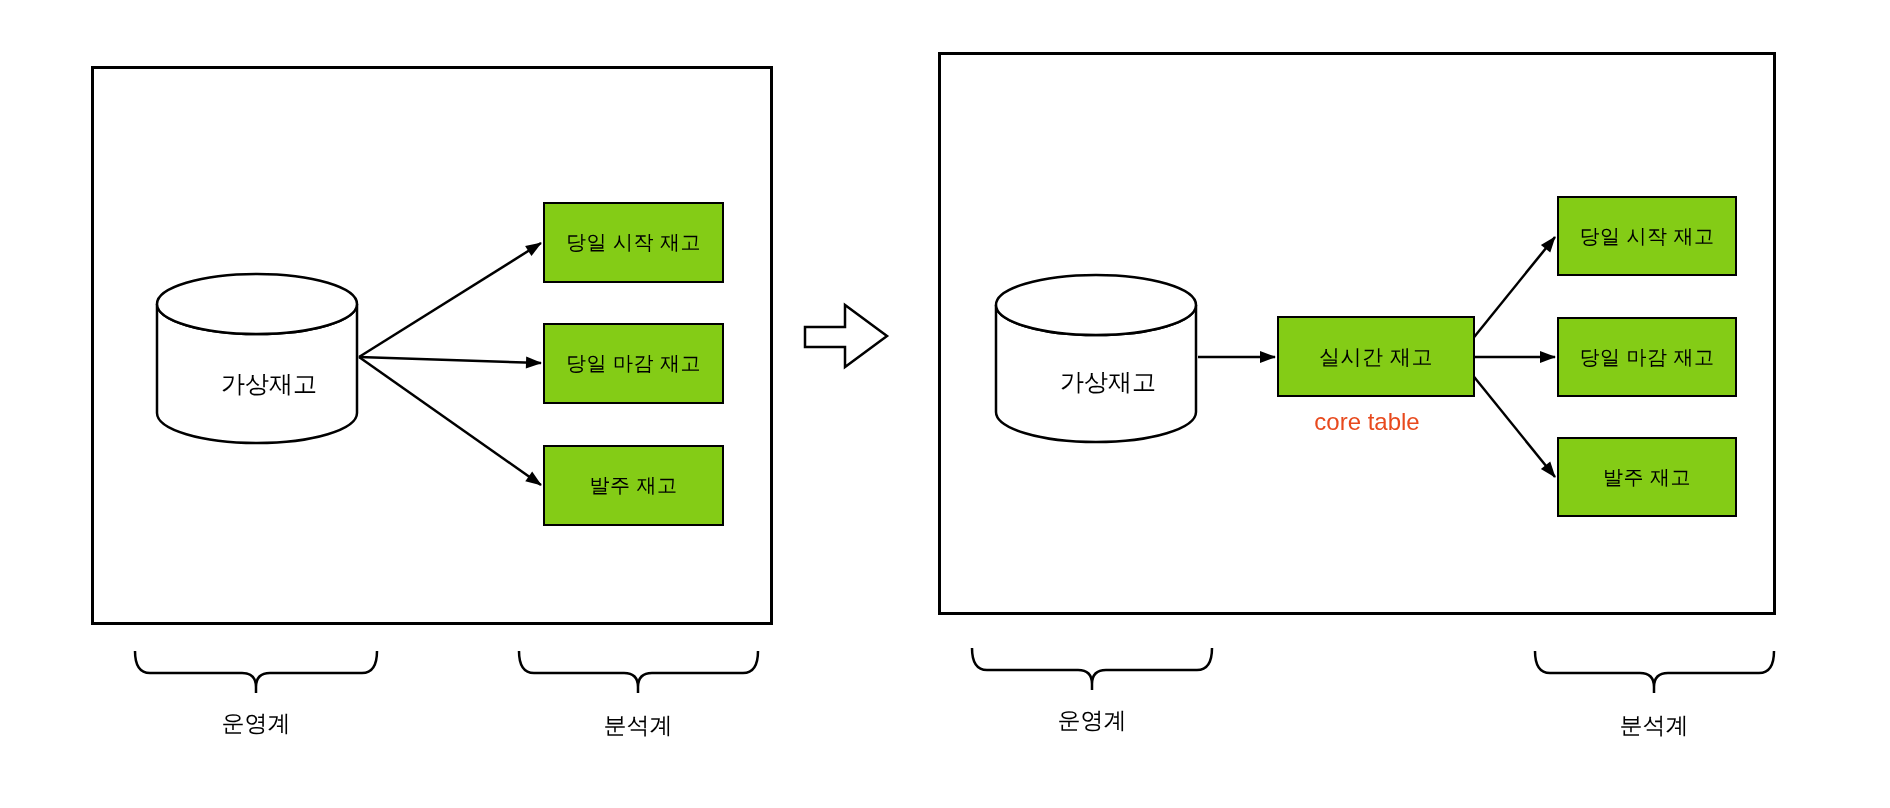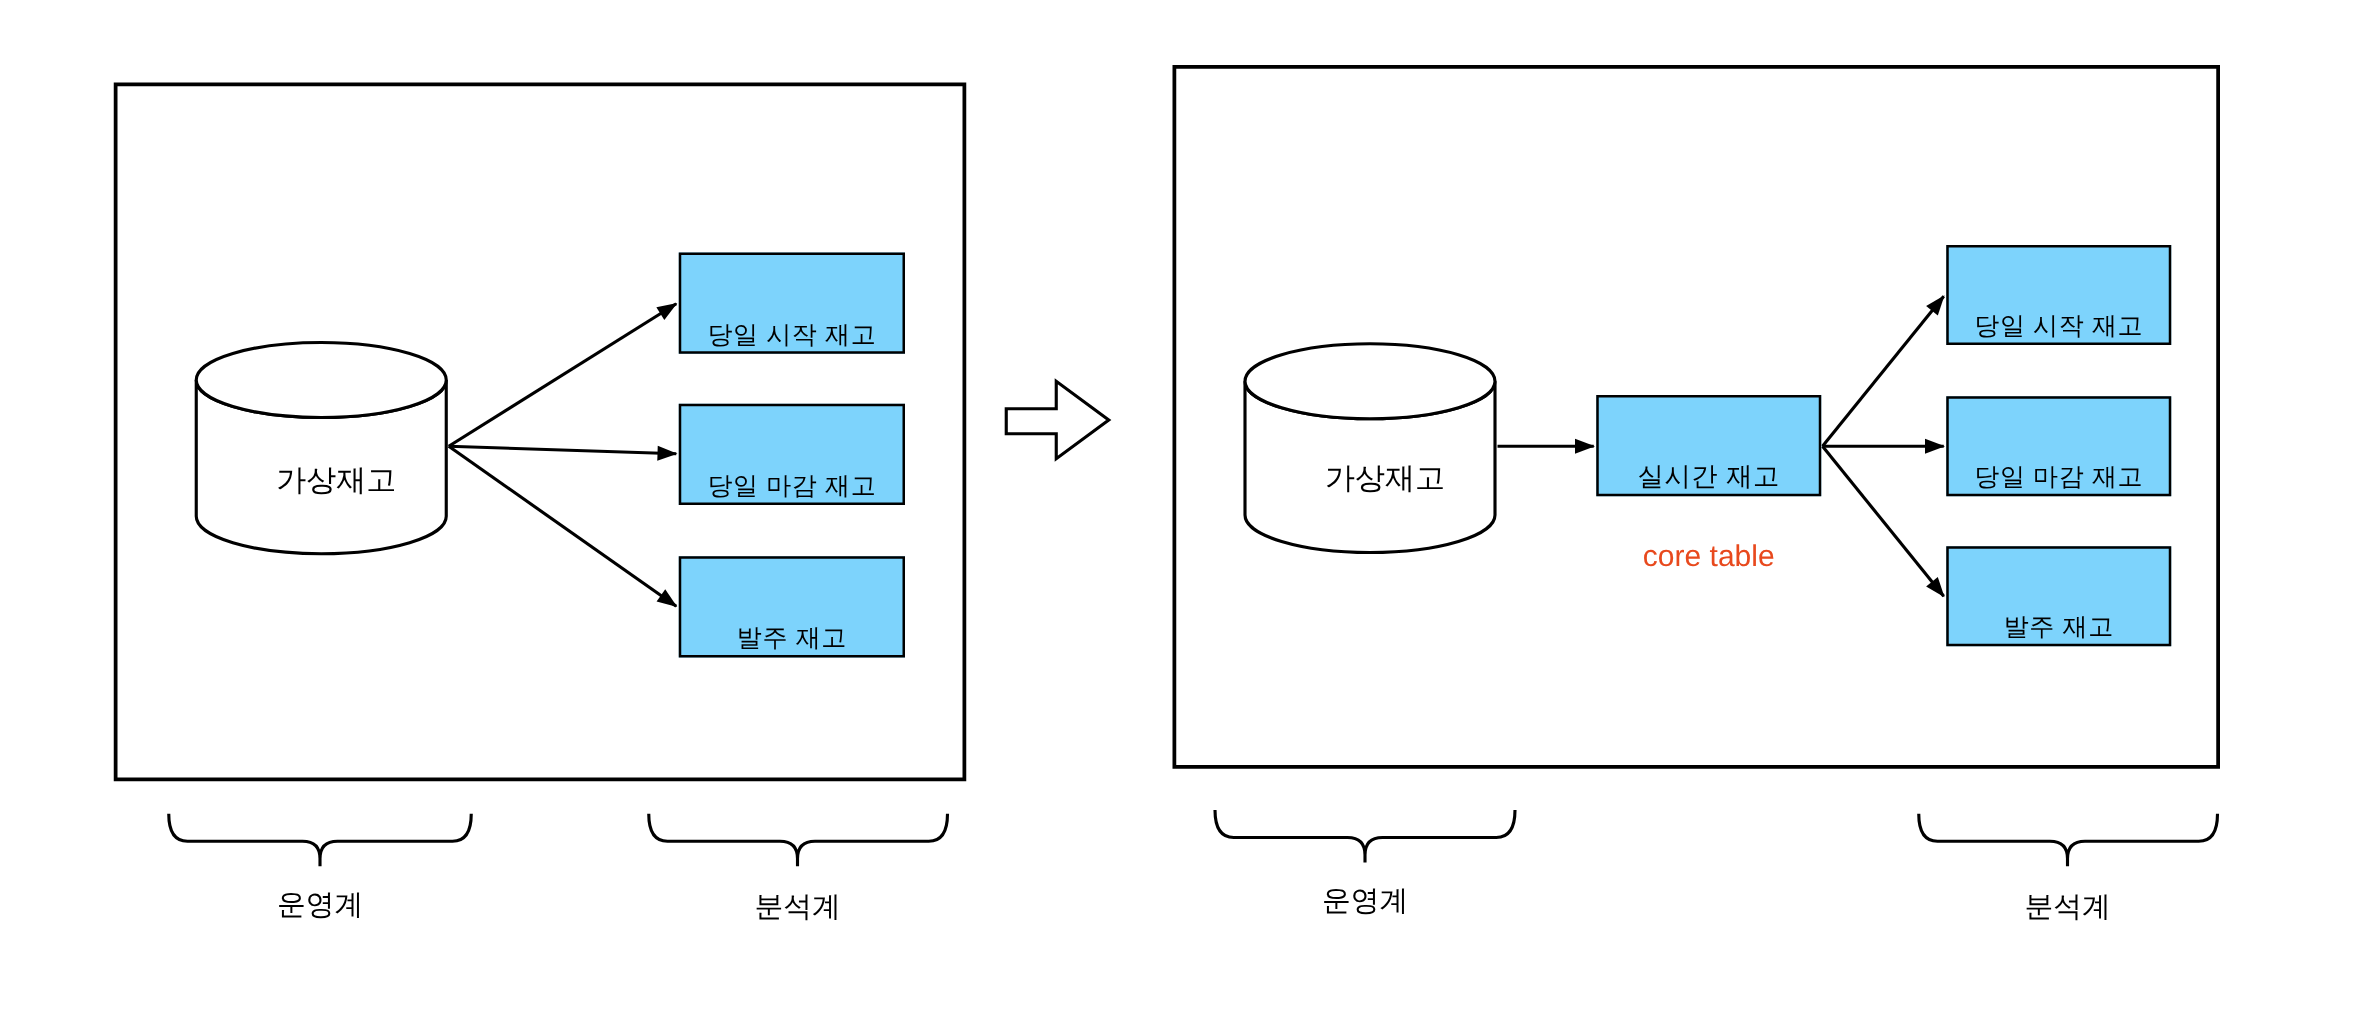--- a/index.html
+++ b/index.html
@@ -1,27 +1,27 @@
 <!DOCTYPE html>
 <html><head>
 <meta charset="utf-8">
 <style>
   html,body{margin:0;padding:0;background:#ffffff;}
   body{font-family:"Liberation Sans",sans-serif;color:#000;}
   .canvas{position:relative;width:1890px;height:808px;background:#ffffff;overflow:hidden;}
   .panel{position:absolute;border:3px solid #000;background:transparent;box-sizing:border-box;}
   .panel-before{left:91px;top:66px;width:682px;height:559px;}
   .panel-after{left:938px;top:52px;width:838px;height:563px;}
-  .node-box{position:absolute;border:2.5px solid #000;background:#7dd3fc;box-sizing:border-box;
-            display:flex;align-items:flex-end;justify-content:center;font-size:20px;letter-spacing:0.5px;}
+  .node-box{position:absolute;border:2.5px solid #000;background:#84cc16;box-sizing:border-box;
+            display:flex;align-items:center;justify-content:center;font-size:20px;letter-spacing:0.5px;}
   .lbox{left:543px;width:181px;height:81px;}
   .rbox{left:1557px;width:180px;height:80px;}
-  .corebox{left:1277px;top:316px;width:180px;height:81px;font-size:21px;}
+  .corebox{left:1277px;top:316px;width:198px;height:81px;font-size:21px;}
   .cyl-label{position:absolute;width:224px;text-align:center;font-size:24px;}
-  .annotation{position:absolute;left:1277px;top:408px;width:180px;text-align:center;font-size:24px;margin-top:24px;}
+  .annotation{position:absolute;left:1277px;top:408px;width:180px;text-align:center;font-size:24px;}
   .group-label{position:absolute;width:220px;text-align:center;font-size:23px;}
   svg.overlay{position:absolute;left:0;top:0;pointer-events:none;}
 </style>
 </head>
 <body>
 
 <div class="canvas">
 
   <svg class="overlay" width="1890" height="808" viewBox="0 0 1890 808">
     <defs>

